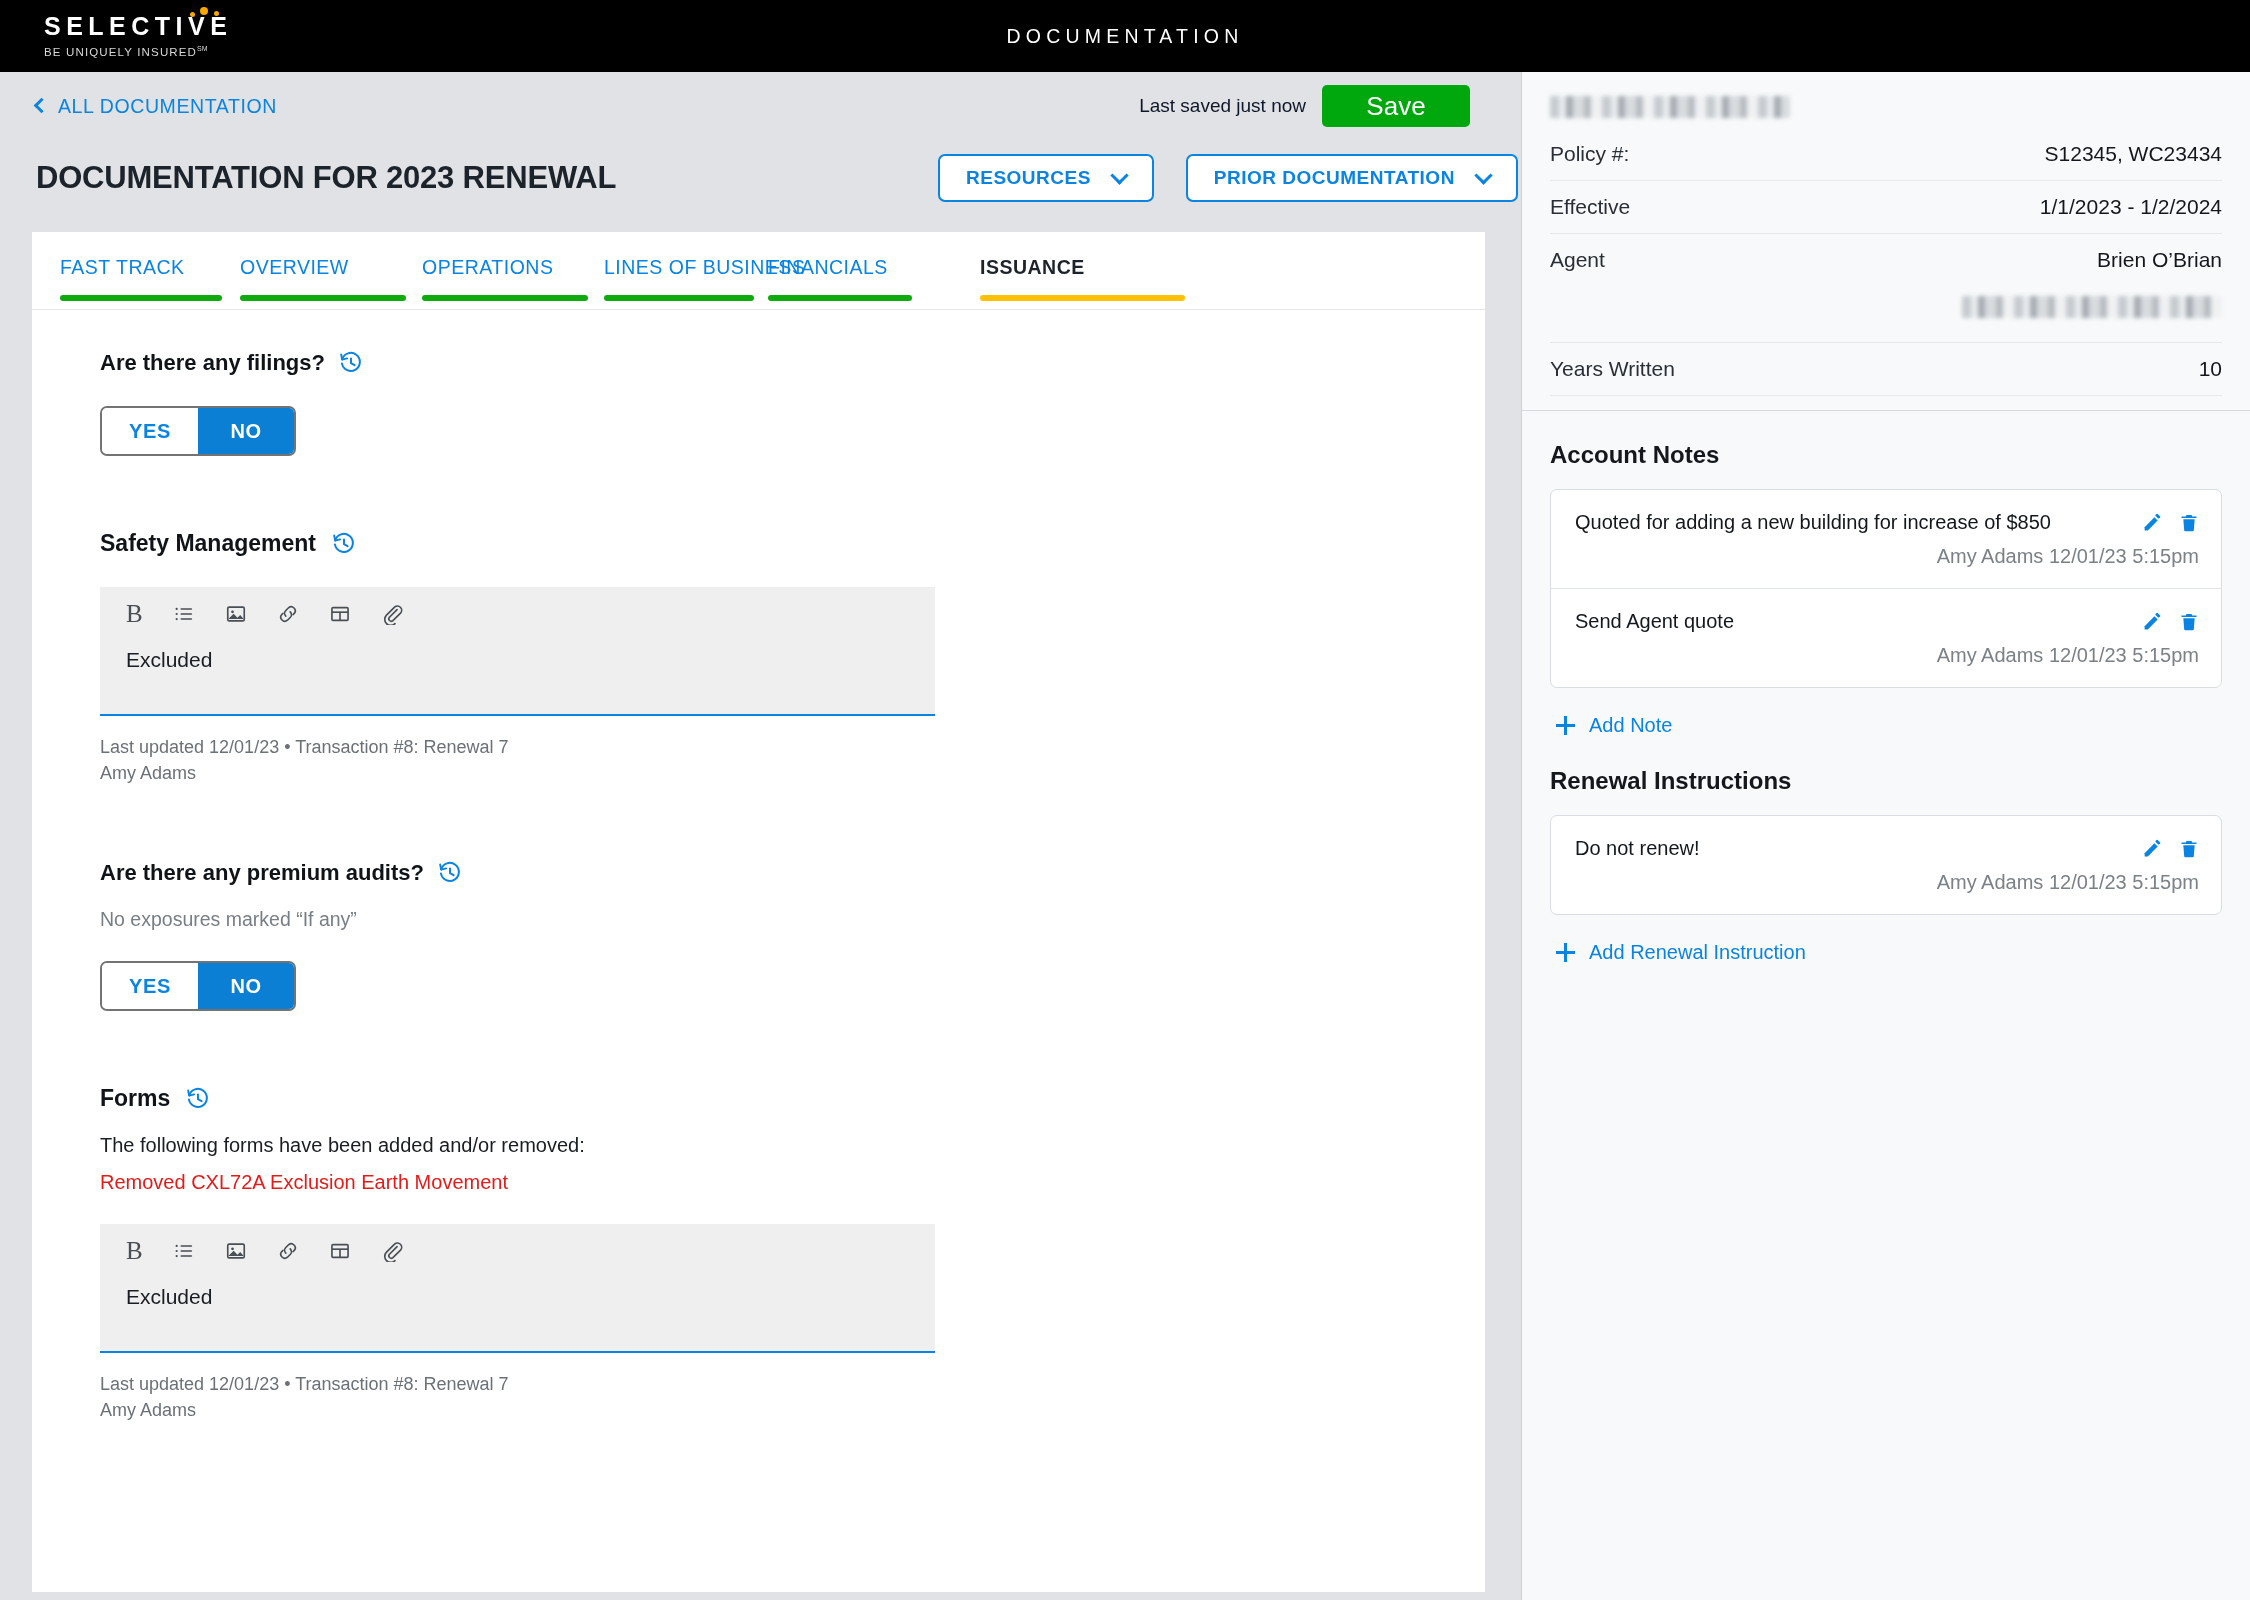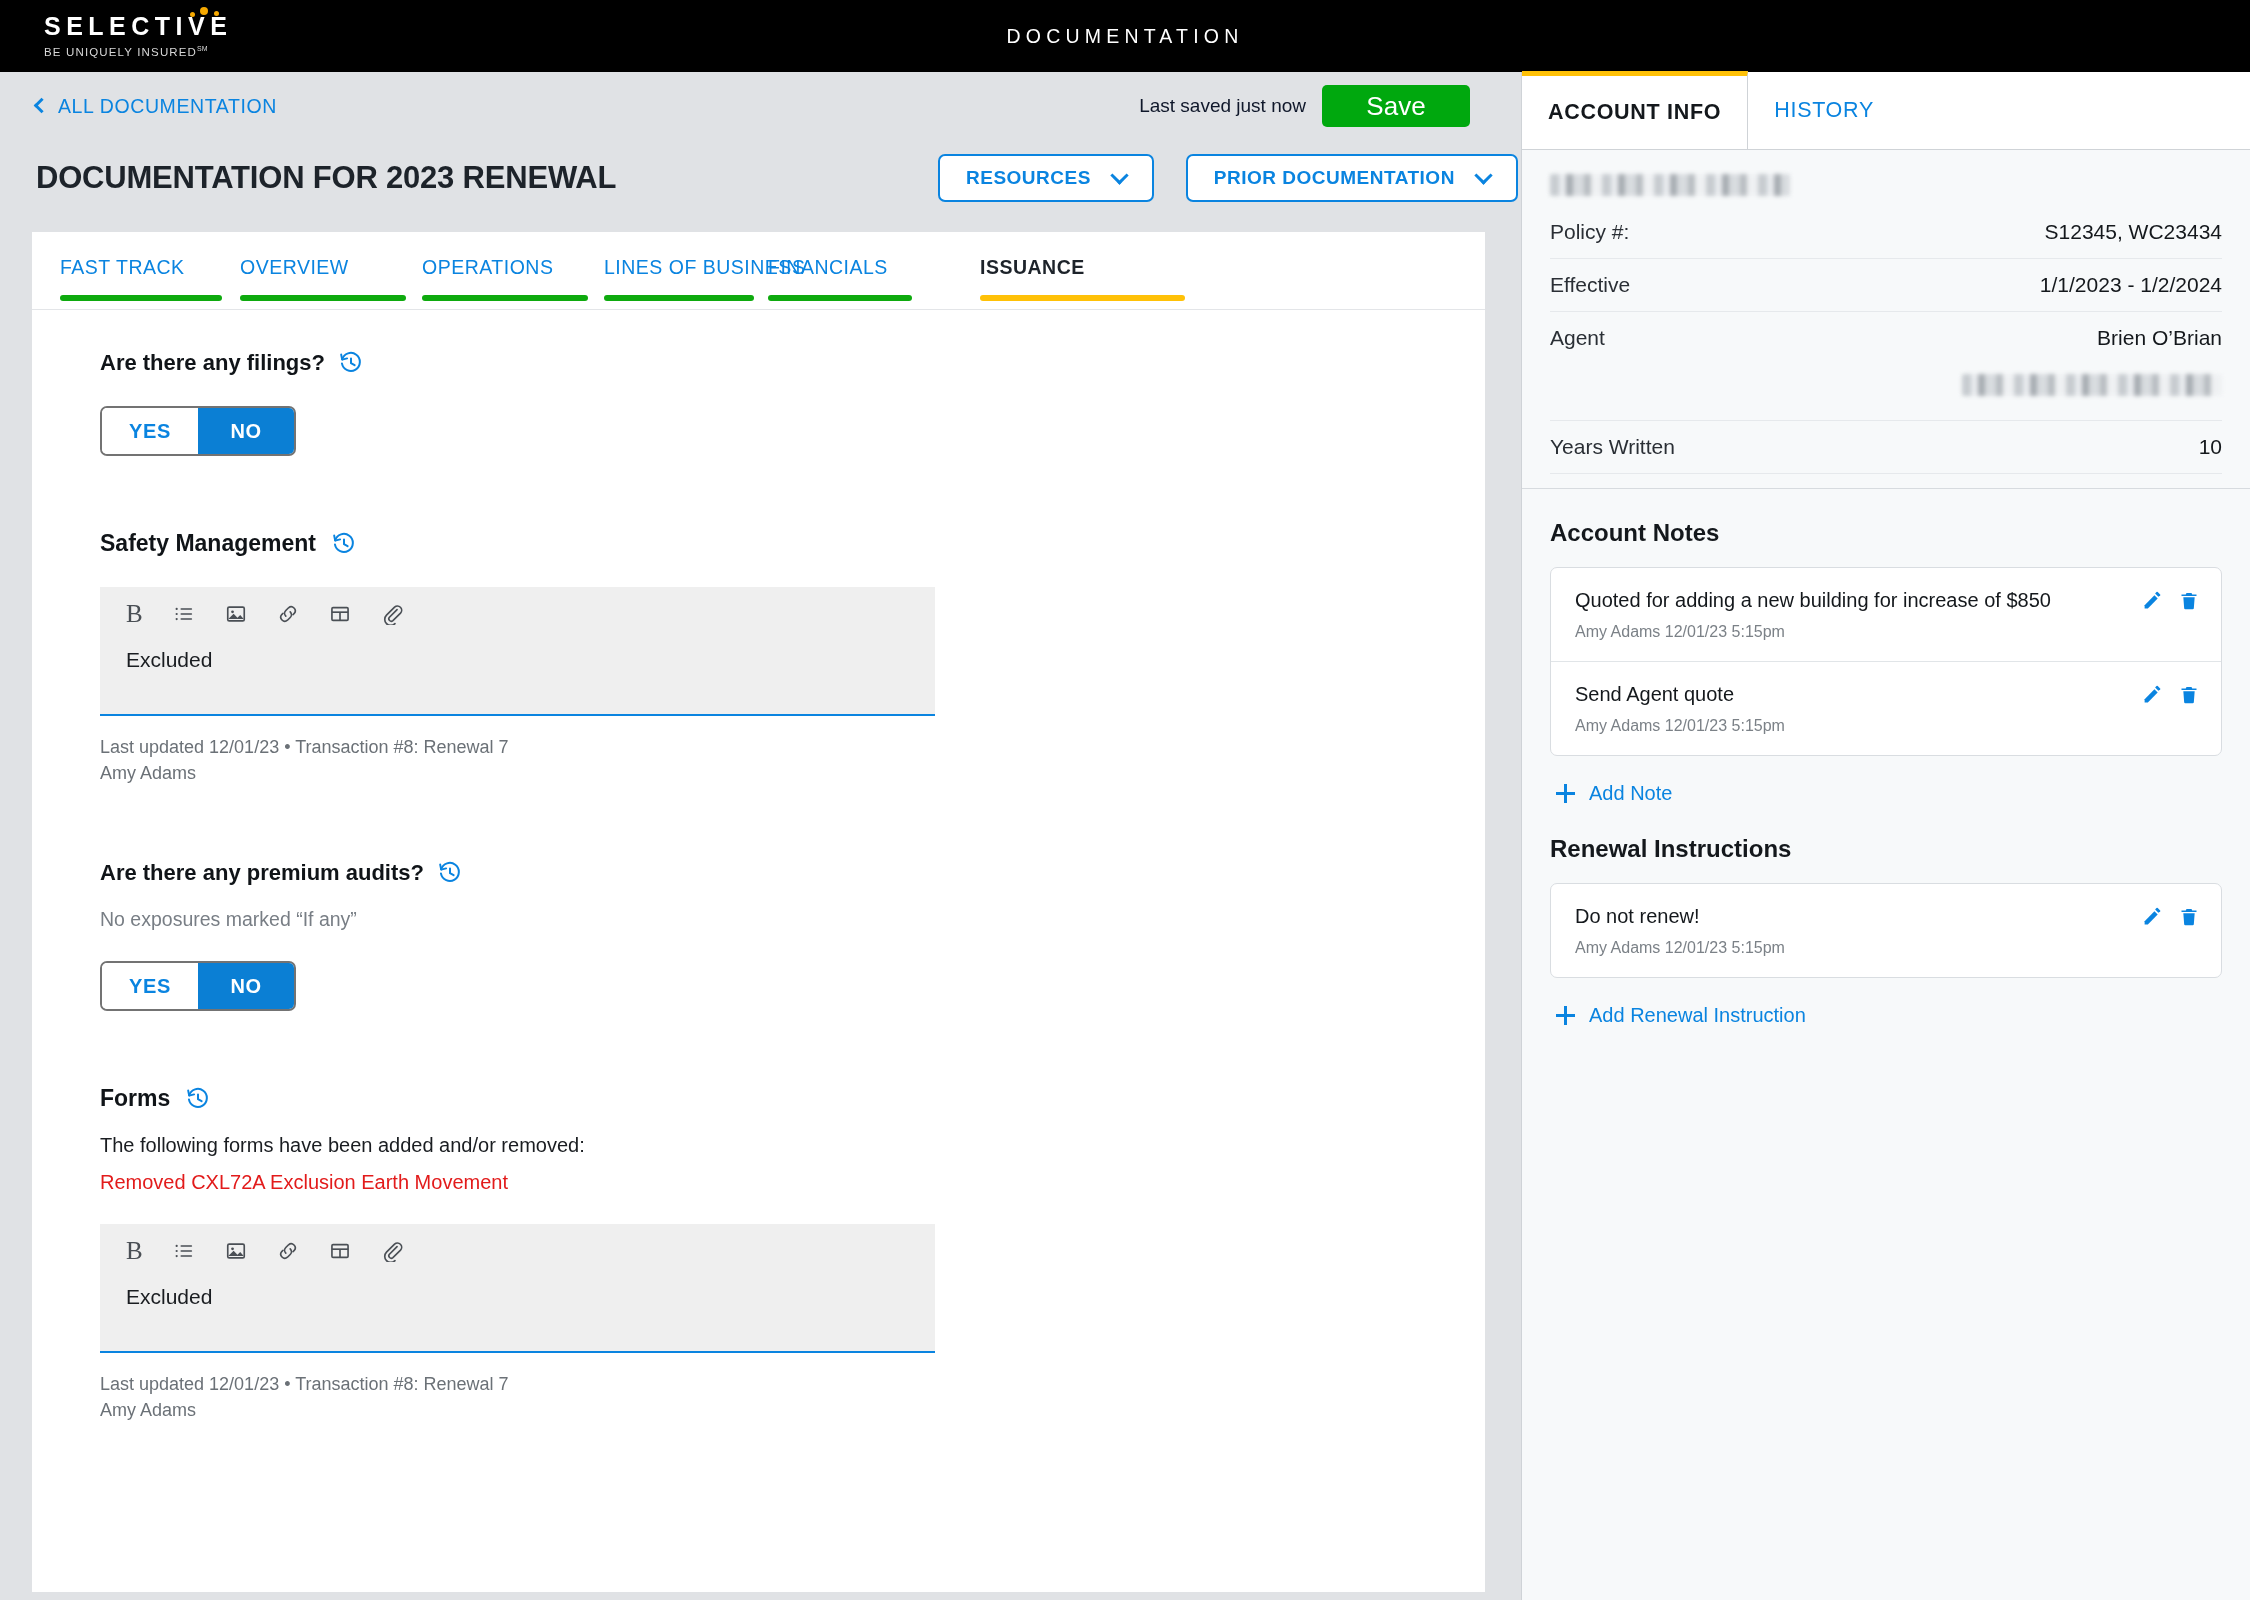--- a/index.html
+++ b/index.html
@@ -417,22 +417,23 @@
   .note-actions {
     display: flex;
     align-items: center;
     gap: 16px;
     flex: none;
     padding-top: 2px;
   }
   .note-actions span { cursor: pointer; display: inline-flex; }
   .note-meta {
     margin-top: 10px;
-    font-size: 16px;
+    font-size: 20px;
     color: #7b8187;
+    text-align: right;
   }
 
   .add-link {
     display: flex;
     align-items: center;
     gap: 14px;
     color: #0a84e0;
     font-size: 20px;
     margin: 26px 0 0 6px;
     cursor: pointer;
@@ -686,24 +687,20 @@
           <div>Last updated 12/01/23 • Transaction #8: Renewal 7</div>
           <div>Amy Adams</div>
         </div>
 
       </div>
     </div>
   </div>
 
   <div class="right-col">
 
-    <div class="r-tabs">
-      <div class="r-tab active">ACCOUNT INFO</div>
-      <div class="r-tab">HISTORY</div>
-    </div>
 
     <div class="r-body">
 
       <div class="redact w1"></div>
 
       <div class="kv">
         <span class="k">Policy #:</span>
         <span class="v">S12345, WC23434</span>
       </div>
       <div class="kv">

